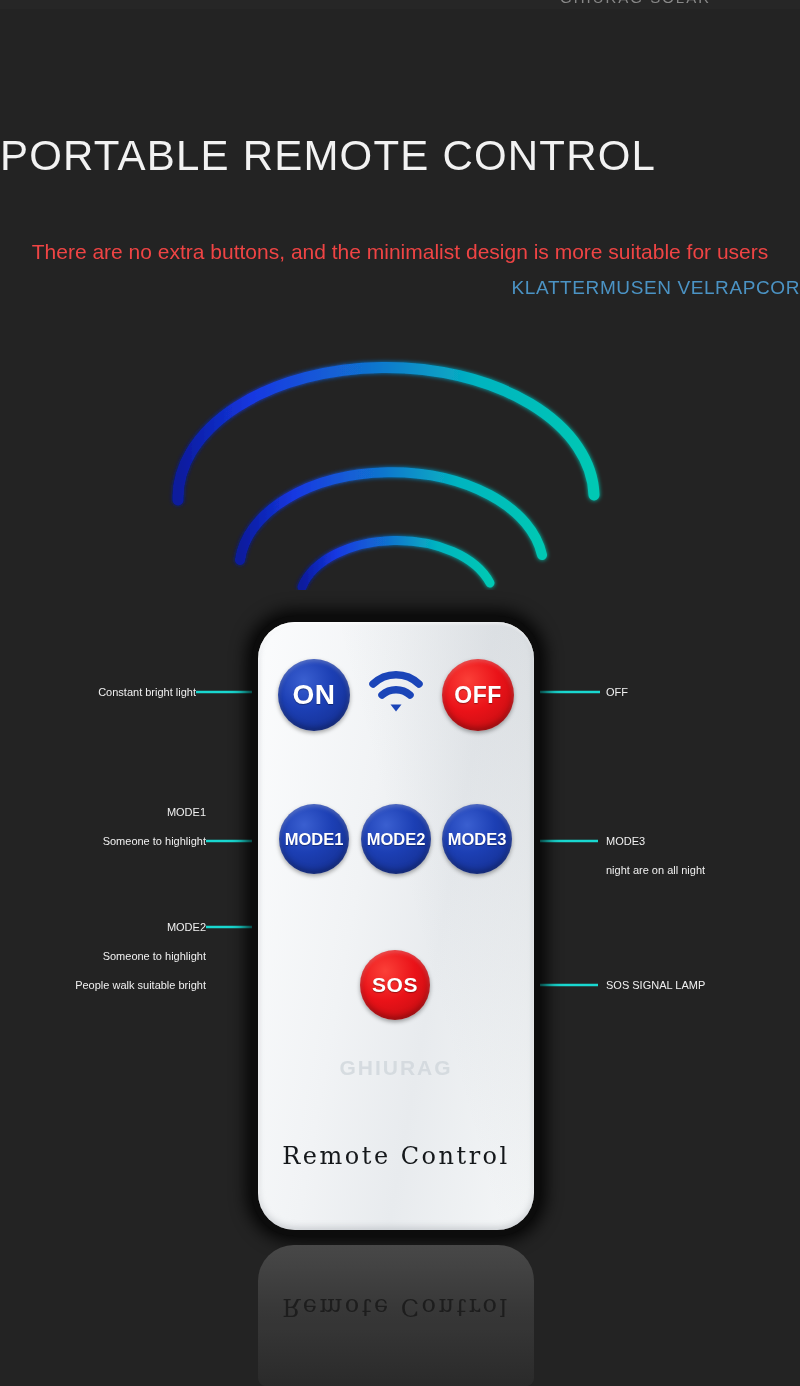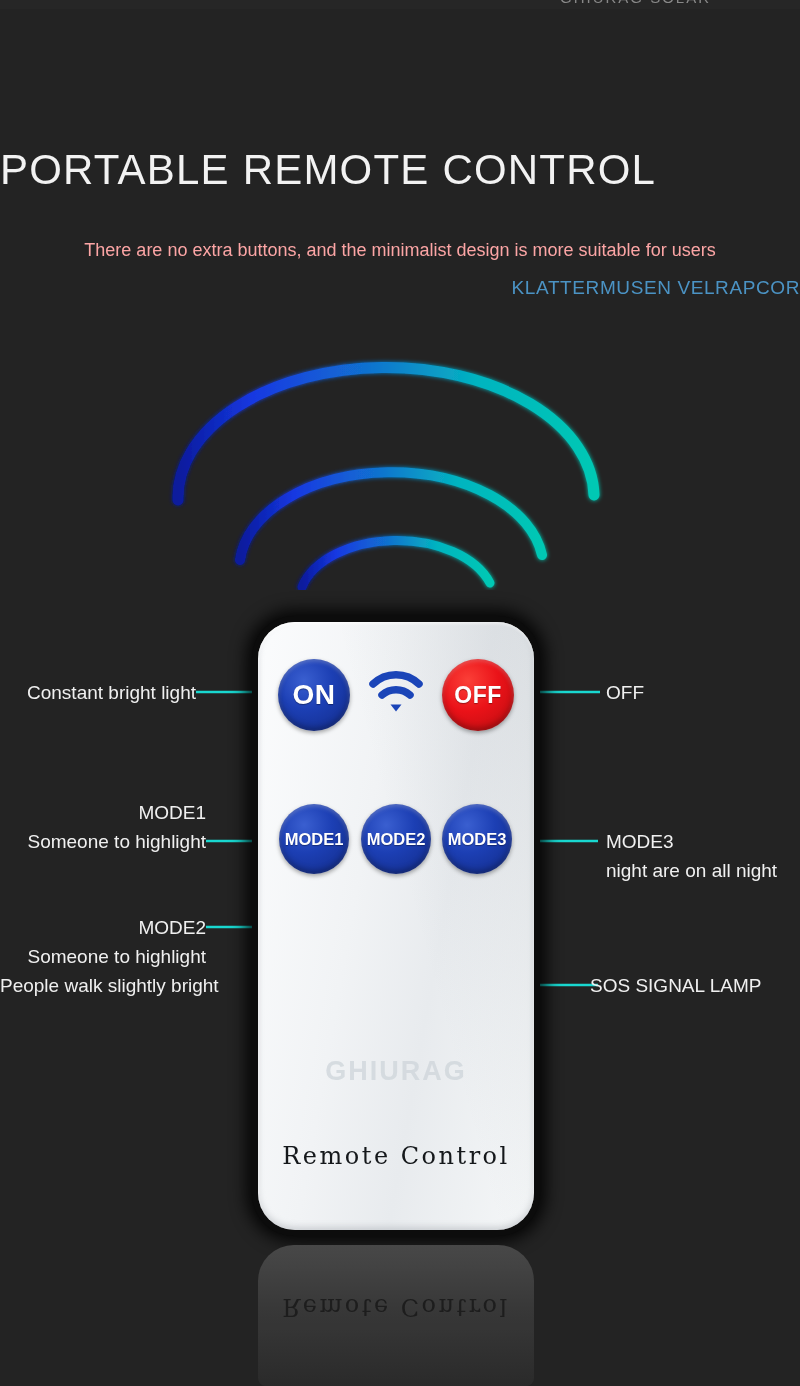--- a/index.html
+++ b/index.html
@@ -32,37 +32,37 @@
     font-size: 15px;
     color: #9a9a9a;
     letter-spacing: 2px;
     white-space: nowrap;
     opacity: .85;
   }
 
   
   .headline {
     position: absolute;
-    top: 146px;
+    top: 132px;
     left: 0; width: 647px;
     text-align: center;
     font-size: 42px;
     font-weight: 300;
     letter-spacing: 1.2px;
     color: #f2f2f2;
     white-space: nowrap;
   }
   .subline {
     position: absolute;
     top: 240px;
     left: 0; width: 800px;
     text-align: center;
-    font-size: 18px;
+    font-size: 21px;
     font-weight: 400;
-    color: #fca5a5;
+    color: #ef4444;
     white-space: nowrap;
   }
   .brandline {
     position: absolute;
     top: 277px;
     left: 0; width: 800px;
     text-align: right;
     font-size: 19px;
     font-weight: 400;
     letter-spacing: .6px;
@@ -142,21 +142,21 @@
     position: absolute;
     left: 368px; top: 664px;
     width: 56px; height: 52px;
   }
 
   .watermark {
     position: absolute;
     left: 258px; top: 1056px;
     width: 276px;
     text-align: center;
-    font-size: 27px;
+    font-size: 21px;
     font-weight: 700;
     letter-spacing: 2px;
     color: rgba(205,212,218,.75);
     user-select: none;
   }
   .remote-caption {
     position: absolute;
     left: 258px; top: 1142px;
     width: 276px;
     text-align: center;
@@ -194,21 +194,21 @@
     left: 250px; top: 1240px;
     width: 292px; height: 150px;
     border-radius: 40px 40px 10px 10px;
     background: #141414;
     z-index: -1;
   }
 
   
   .callout {
     position: absolute;
-    font-size: 19px;
+    font-size: 11px;
     color: #f0f0f0;
     white-space: nowrap;
     line-height: 29px;
   }
   .callout.right { text-align: left; }
   .callout.left  { text-align: right; }
   .lines { position: absolute; left: 0; top: 0; width: 800px; height: 1386px; pointer-events: none; }
 </style>
 </head>
 <body>
@@ -278,20 +278,21 @@
         <path d="M 5 20 A 33 33 0 0 1 51 20"></path>
         <path d="M 14 31 A 21 21 0 0 1 42 31"></path>
       </g>
       <path d="M 22.5 40.5 L 33.5 40.5 L 28 47.5 Z" fill="#1b45b8"></path>
     </svg>
   </div>
 
   <div class="btn btn-blue btn-m1">MODE1</div>
   <div class="btn btn-blue btn-m2">MODE2</div>
   <div class="btn btn-blue btn-m3">MODE3</div>
+  <div class="btn btn-red  btn-sos">SOS</div>
 
   <div class="watermark">GHIURAG</div>
   <div class="remote-caption">Remote Control</div>
 
   <div class="reflection-edge"></div>
   <div class="reflection">
     <div class="reflection-caption">Remote Control</div>
   </div>
 
   <div class="callout left" style="left:0; width:196px; top:678px;">
@@ -303,25 +304,25 @@
   </div>
 
   <div class="callout left" style="left:0; width:206px; top:798px;">
     <div>MODE1</div>
     <div>Someone to highlight</div>
   </div>
 
   <div class="callout left" style="left:0; width:206px; top:913px;">
     <div>MODE2</div>
     <div>Someone to highlight</div>
-    <div>People walk slightly bright</div>
+    <div>People walk suitable bright</div>
   </div>
 
   <div class="callout right" style="left:606px; top:827px;">
     <div>MODE3</div>
     <div>night are on all night</div>
   </div>
 
-  <div class="callout right" style="left:590px; top:971px;">
+  <div class="callout right" style="left:606px; top:971px;">
     <div>SOS SIGNAL LAMP</div>
   </div>
 
 </div>
 
 </body></html>

